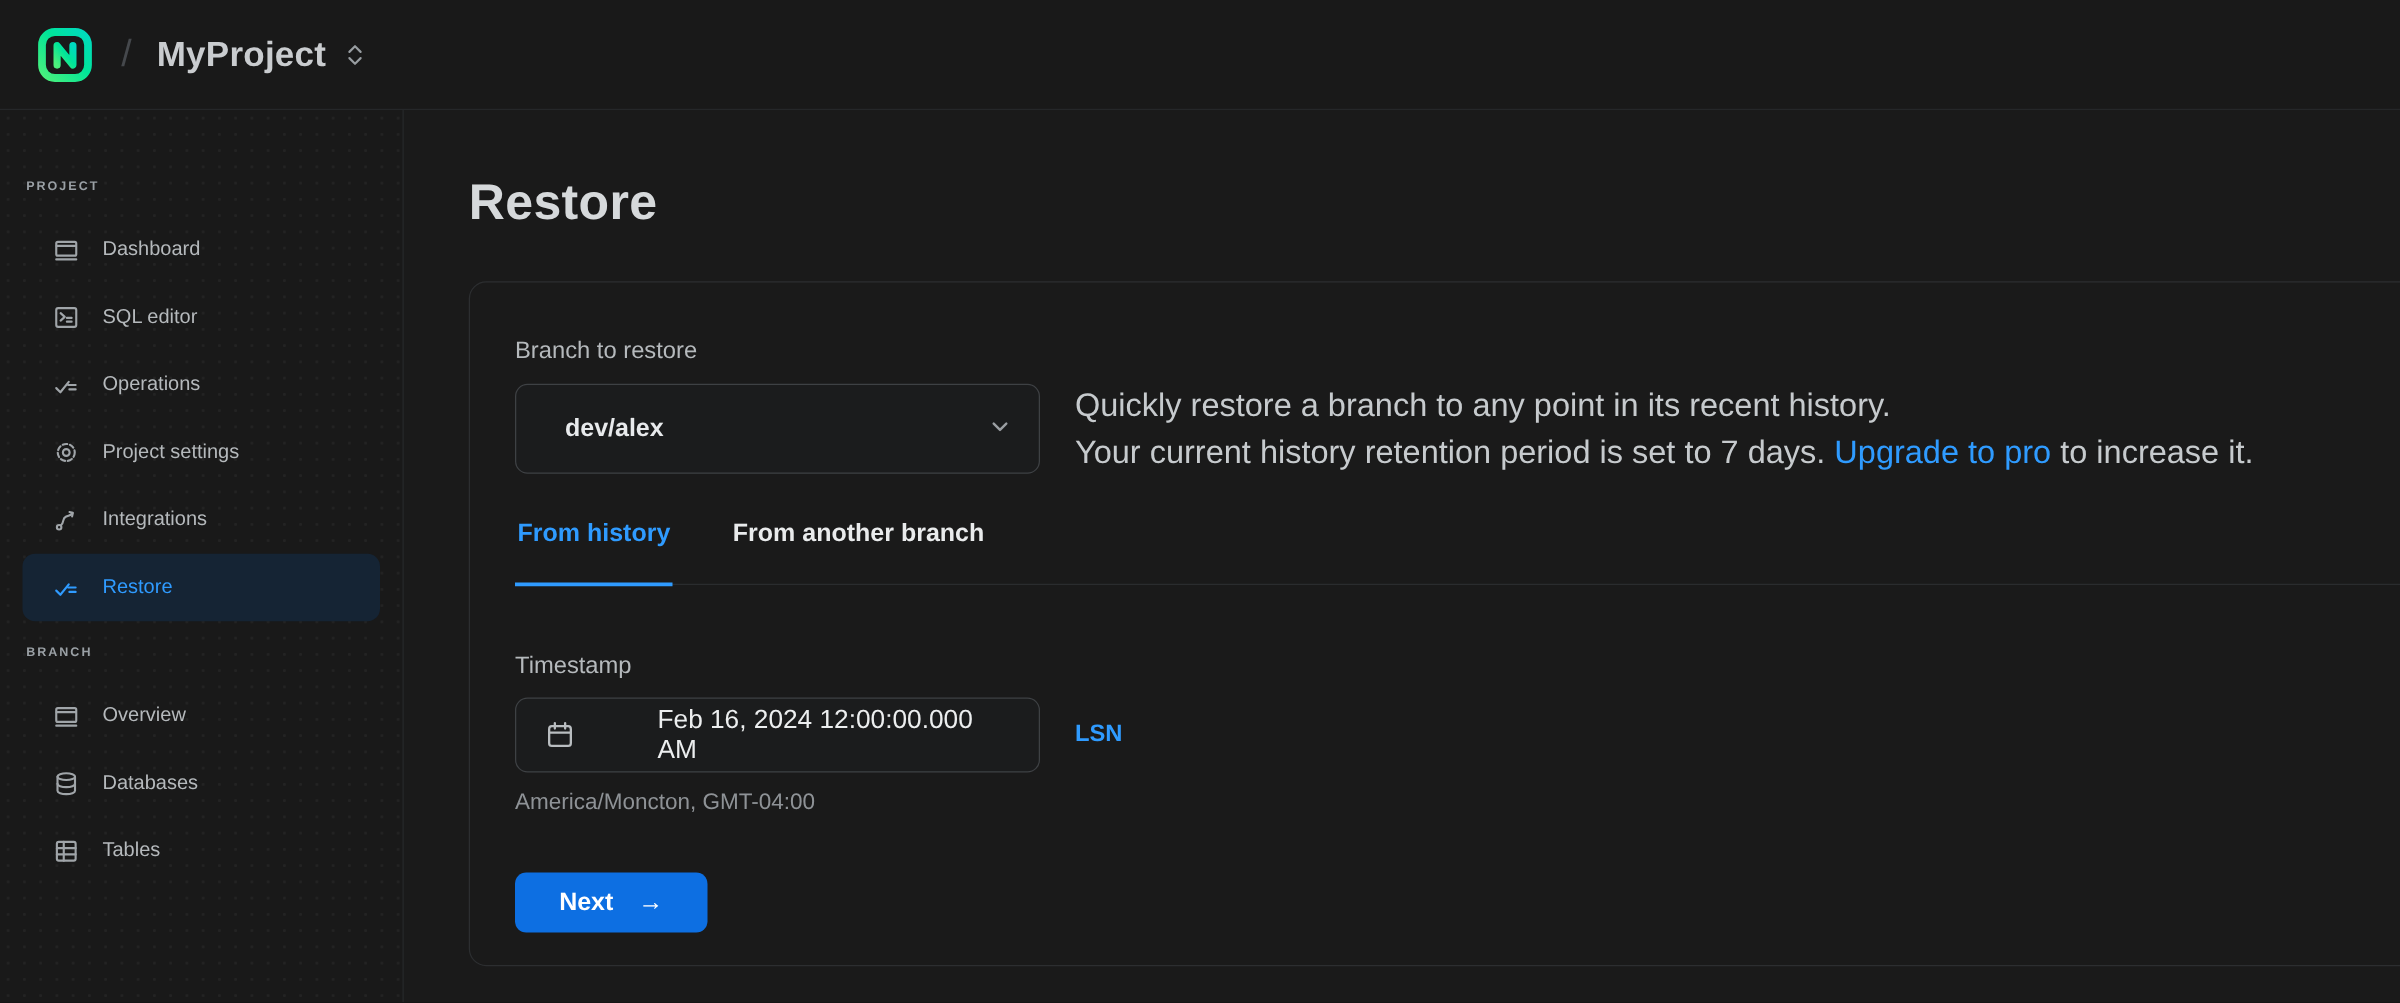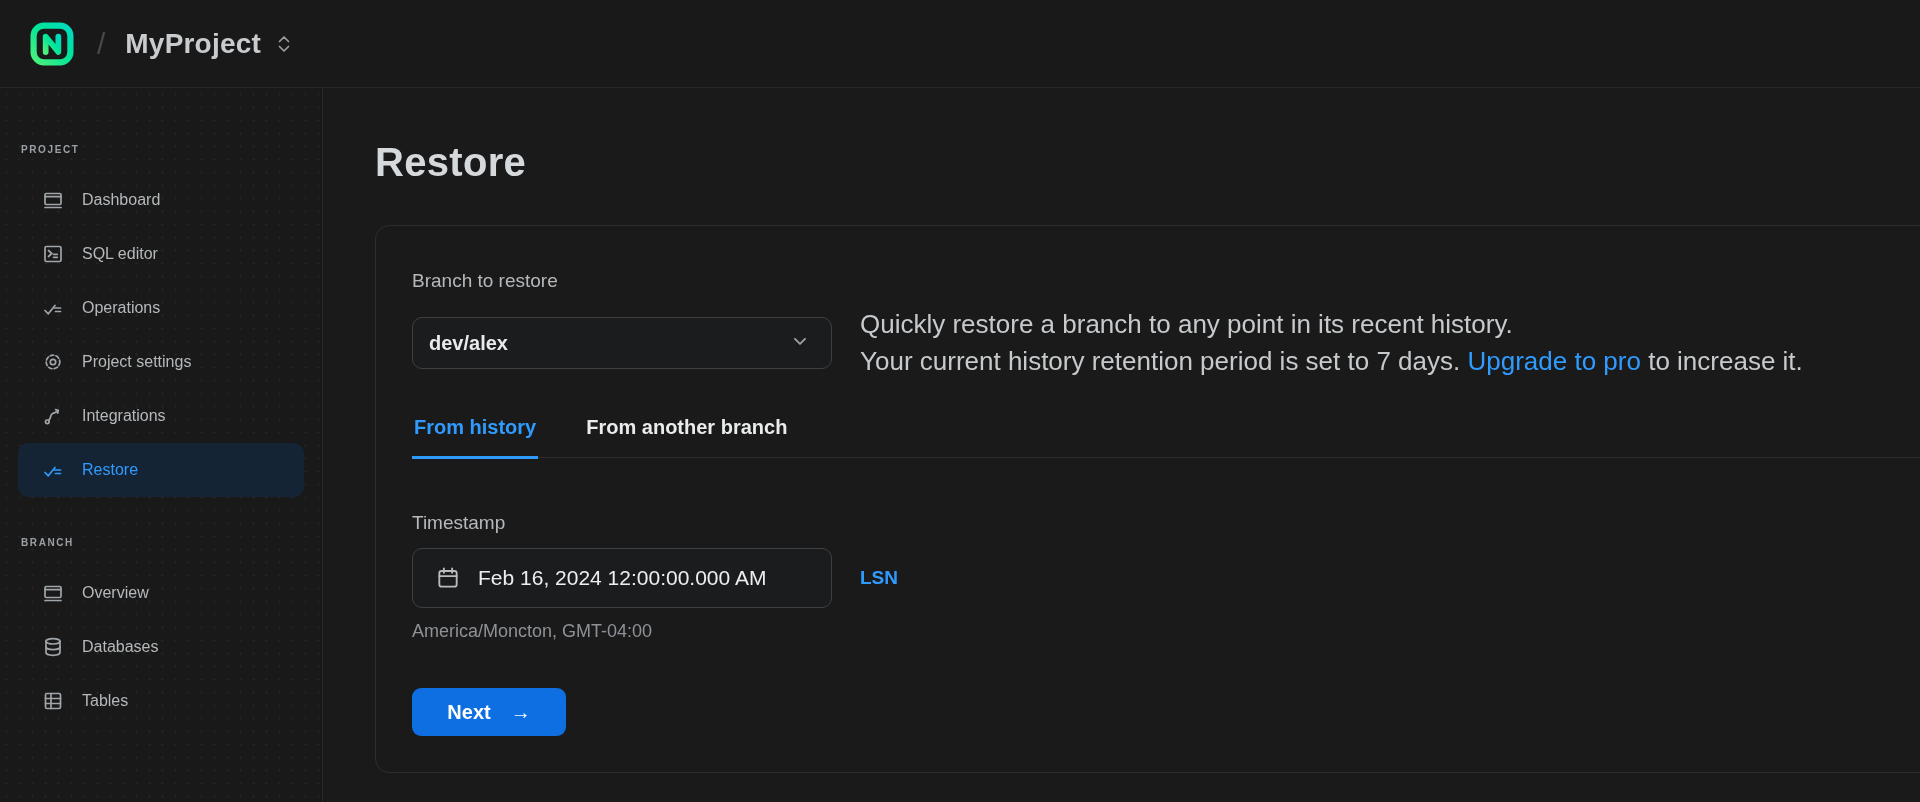--- a/index.html
+++ b/index.html
@@ -32,54 +32,54 @@
   .nav { list-style:none; padding:0 18px; }
   .nav-item {
     height:54px; display:flex; align-items:center; padding:0 12px 0 23px;
     border-radius:10px; cursor:pointer; color:#b5b9bc;
   }
   .nav-icon { width:24px; height:24px; flex:none; display:flex; }
   .nav-icon svg { stroke:#a0a5a9; }
   .nav-label { margin-left:17px; font-size:16px; }
   .nav-item.active { background:#152434; color:var(--accent); }
   .nav-item.active .nav-icon svg { stroke:var(--accent); }
-  .branch-section { margin-top:40px; }
+  .branch-section { margin-top:20px; }
   
   .main { flex:1; padding-left:52px; overflow:hidden; }
   .page-title { margin-top:52px; font-size:40px; font-weight:700; color:#d6d9db; letter-spacing:.3px; }
   .card {
     margin-top:40px; width:1700px; height:548px;
     border:1px solid #2c2e30; border-radius:14px;
     padding:44px 0 0 36px;
   }
   .field-label { font-size:19px; color:#b5b9bc; margin-bottom:14px; }
   .row { display:flex; align-items:center; }
   .select {
-    width:420px; height:52px; flex:none;
+    width:420px; height:72px; flex:none;
     border:1px solid #3e4144; border-radius:10px;
     display:flex; align-items:center; justify-content:space-between;
-    padding:0 20px 0 16px; cursor:pointer; background:#1b1c1d;
+    padding:0 20px 0 39px; cursor:pointer; background:#1b1c1d;
   }
   .select-value { font-size:20px; font-weight:600; color:#e8eaec; }
   .desc { margin-left:28px; font-size:26px; line-height:37px; color:#c6cacd; }
   .link { color:var(--accent); cursor:pointer; text-decoration:none; }
   
   .tabs { display:flex; margin-top:36px; border-bottom:1px solid #2a2c2e; }
   .tab {
-    font-size:20px; font-weight:600; padding:0 2px 17px 2px; cursor:pointer;
+    font-size:20px; font-weight:600; padding:0 2px 27px 2px; cursor:pointer;
     color:#e9ebec; border-bottom:3px solid transparent; margin-bottom:-2px;
   }
   .tab + .tab { margin-left:46px; }
   .tab.active { color:var(--accent); border-bottom-color:var(--accent); }
   
   .ts-section { margin-top:54px; }
   .date-input {
     width:420px; height:60px; flex:none;
     border:1px solid #3e4144; border-radius:10px; background:#1b1c1d;
-    display:flex; align-items:center; padding:0 20px 0 22px; cursor:text;
+    display:flex; align-items:center; padding:0 20px 0 22px; cursor:text;gap:48px;
   }
   .date-input svg { flex:none; stroke:#b9bdc0; }
   .date-value { margin-left:17px; font-size:21px; color:#eceeef; }
   .lsn { margin-left:28px; font-size:19px; font-weight:700; color:var(--accent); cursor:pointer; }
   .tz-note { margin-top:13px; font-size:18px; color:#8e9296; }
   
   .next-btn {
     margin-top:46px; width:154px; height:48px; border:none; border-radius:9px;
     background:var(--button-blue); color:#fff; font-size:20px; font-weight:700;
     font-family:inherit; display:flex; align-items:center; justify-content:center;

